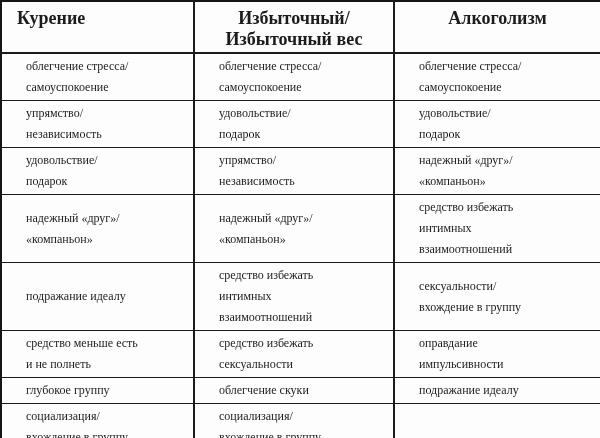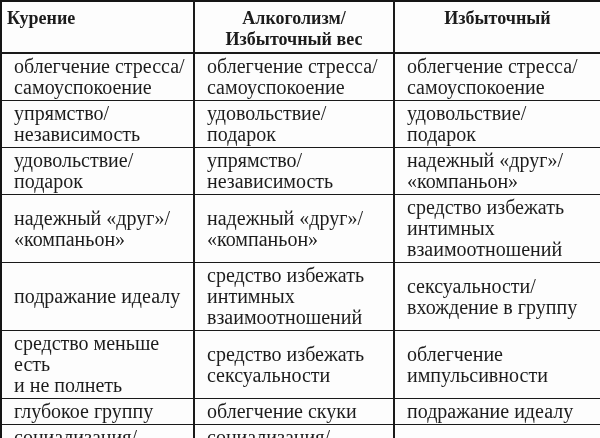--- a/index.html
+++ b/index.html
@@ -33,34 +33,34 @@
     overflow: hidden;
   }
   .cmp th + th, .cmp td + td {
     border-left: 2px solid #1a1a1a;
   }
   .cmp th {
     font-size: 18px;
     line-height: 21px;
     font-weight: bold;
     vertical-align: top;
-    padding: 6px 8px 2px 5px;
+    padding: 6px 8px 2px 15px;
     text-align: left;
     border-bottom: 2px solid #1a1a1a;
   }
   .cmp th.center {
     text-align: center;
     padding-left: 4px;
     padding-right: 4px;
   }
   .cmp td {
-    font-size: 20px;
+    font-size: 12px;
     line-height: 21px;
     vertical-align: middle;
-    padding: 2px 8px 2px 12px;
+    padding: 2px 8px 2px 24px;
     text-align: left;
   }
   tr.rh  { height: 44px; }
   tr.r1  { height: 47px; }
   tr.r2  { height: 42px; }
   tr.r3  { height: 47px; }
   tr.r4  { height: 57px; }
   tr.r5  { height: 58px; }
   tr.r6  { height: 47px; margin-top: 28px; }
   tr.r7  { height: 26px; }
@@ -72,23 +72,23 @@
 
 <table class="cmp">
   <colgroup>
     <col class="c1">
     <col class="c2">
     <col class="c3">
   </colgroup>
   <tbody>
     <tr class="rh">
       <th>Курение</th>
-      <th class="center">Алкоголизм/
+      <th class="center">Избыточный/
 Избыточный вес</th>
-      <th class="center">Избыточный</th>
+      <th class="center">Алкоголизм</th>
     </tr>
     <tr class="r1">
       <td>облегчение стресса/
 самоуспокоение</td>
       <td>облегчение стресса/
 самоуспокоение</td>
       <td>облегчение стресса/
 самоуспокоение</td>
     </tr>
     <tr class="r2">
@@ -122,21 +122,21 @@
 интимных
 взаимоотношений</td>
       <td>сексуальности/
 вхождение в группу</td>
     </tr>
     <tr class="r6">
       <td>средство меньше есть
 и не полнеть</td>
       <td>средство избежать
 сексуальности</td>
-      <td>облегчение
+      <td>оправдание
 импульсивности</td>
     </tr>
     <tr class="r8">
       <td>глубокое группу</td>
       <td>облегчение скуки</td>
       <td>подражание идеалу</td>
     </tr>
     <tr class="r9">
       <td>социализация/
 вхождение в группу</td>

